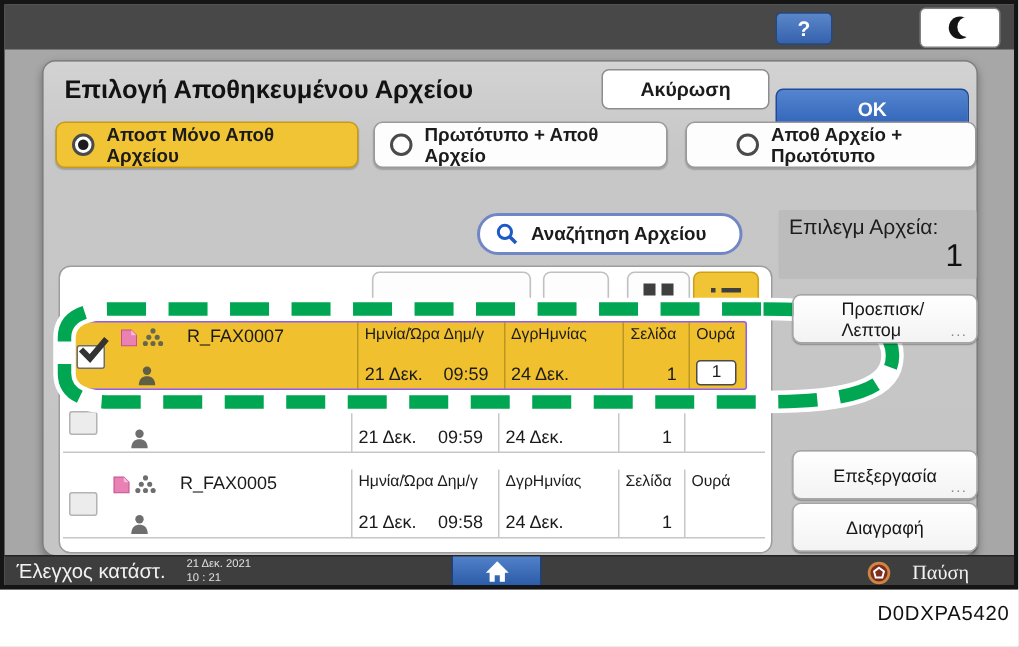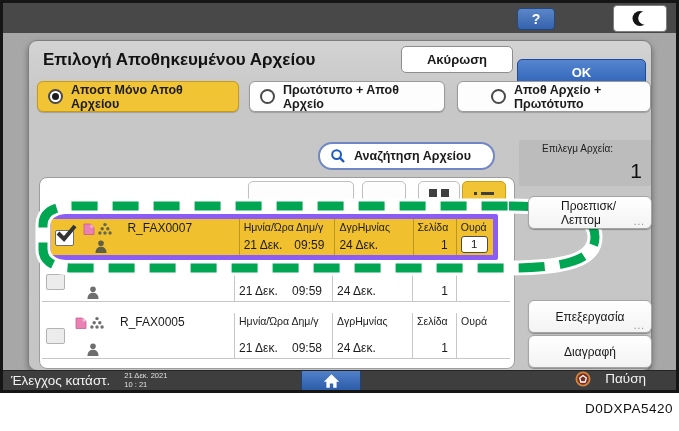--- a/index.html
+++ b/index.html
@@ -33,21 +33,21 @@
   .rdot{width:15px;height:15px;border-radius:50%;background:#fff;border:2px solid #4a4a4a;
         display:flex;align-items:center;justify-content:center;flex:0 0 auto;}
   .rdot .dot{width:7px;height:7px;border-radius:50%;background:#1c1c1c;}
   
   .search-pill{position:absolute;left:289px;top:101px;width:177px;height:28px;border-radius:14px;
                background:#fff;border:2px solid #7187c5;display:flex;align-items:center;gap:8px;
                padding:0 10px;font-size:12.5px;font-weight:600;}
   
   .count-box{position:absolute;left:490px;top:99px;width:132px;height:46px;background:#bcbcbc;
              border-radius:2px;padding:3px 7px;}
-  .count-label{font-size:10px;color:#1d1d1d;margin-left:16px;}
+  .count-label{font-size:14px;color:#1d1d1d;}
   .count-val{position:absolute;right:9px;bottom:3px;font-size:21px;color:#101010;}
   .side-btn{position:absolute;left:499px;width:124px;height:33px;border-radius:6px;
             background:linear-gradient(#ffffff,#f3f3f3);border:1px solid #a5a5a5;
             box-shadow:0 1px 1px rgba(0,0,0,.3);display:flex;align-items:center;justify-content:center;
             font-size:12px;color:#171717;}
   .side-btn .more{position:absolute;right:6px;bottom:1px;font-size:10px;color:#8a8a8a;letter-spacing:1px;}
   
   .list-panel{position:absolute;left:10px;top:136px;width:476px;height:192px;background:#fff;
               border:1px solid #9d9d9d;border-radius:8px;overflow:hidden;}
   .tool-btn{position:absolute;top:3px;height:24px;background:#fdfdfd;border:1px solid #c0c0c0;
@@ -58,21 +58,21 @@
   .li-dot{width:3px;height:3px;background:#3f3f3f;display:inline-block;}
   .li-bar{width:13px;height:3px;background:#3f3f3f;display:inline-block;margin-left:2px;}
   
   .frow{position:absolute;display:flex;align-items:stretch;font-size:12px;}
   .frow .cell{display:flex;flex-direction:column;justify-content:space-between;padding:3px 4px 2px 4px;}
   .hdr{font-size:10.5px;font-weight:400;line-height:1.1;white-space:nowrap;}
   .val{font-size:12px;line-height:1.15;display:flex;}
   .val.spread{justify-content:space-between;padding-right:6px;}
   .val.right{justify-content:flex-end;padding-right:4px;}
   .divl{border-left:1px solid rgba(0,0,0,.22);}
-  .row-sel{left:6px;top:36px;width:452px;height:46px;background:#f0c02e;border:5px solid #8b5cf6;border-radius:2px;}
+  .row-sel{left:6px;top:36px;width:452px;height:46px;background:#f0c02e;border:1px solid #8b5cf6;border-radius:2px;}
   .row-plain{left:2px;width:468px;background:#fff;border-bottom:1px solid #c6c6c6;}
   .c-check{width:30px;justify-content:center;align-items:center;flex-direction:row !important;}
   .c-icons{width:44px;padding:3px 0 2px 2px !important;}
   .c-name{width:118px;justify-content:flex-start !important;font-size:12.5px;}
   .c-created{width:98px;}
   .c-exp{width:80px;}
   .c-page{width:44px;}
   .c-queue{width:38px;align-items:flex-start;}
   .row-plain .c-queue{width:54px;}
   .checkbox{position:relative;width:19px;height:16px;background:#fff;border:1.5px solid #6e6e6e;border-radius:2px;}
@@ -86,21 +86,21 @@
   .annot{position:absolute;left:0;top:150px;width:610px;height:100px;pointer-events:none;z-index:40;}
   .z-top{z-index:45;}
   
   .bottombar{position:absolute;left:0;right:0;bottom:0;height:20px;background:#3e3e3e;
              border-top:1px solid #242424;display:flex;align-items:center;color:#f2f2f2;}
   .status-left{font-size:13.5px;padding-left:8px;white-space:nowrap;}
   .dt{margin-left:14px;font-size:7.5px;line-height:1.15;color:#e0e0e0;}
   .home-btn{position:absolute;left:298px;top:0;width:60px;height:100%;
             background:linear-gradient(#5181c9,#2d5ca8);border-left:1px solid #1d417c;
             border-right:1px solid #1d417c;display:flex;align-items:center;justify-content:center;}
-  .bar-right{position:absolute;right:30px;top:0;height:100%;display:flex;align-items:flex-start;gap:14px;}
+  .bar-right{position:absolute;right:30px;top:0;height:100%;display:flex;align-items:flex-end;gap:14px;font-family:Liberation Serif, serif;}
   .pause-label{font-size:13.5px;}
   
   .caption{position:absolute;right:6px;top:401px;font-size:13.5px;color:#111;letter-spacing:.5px;}
 </style>
 </head>
 <body>
 
 <div class="stage">
   <div class="screen">
 

